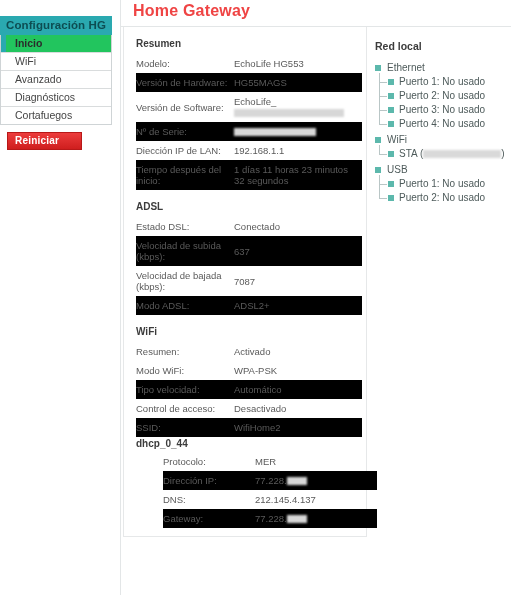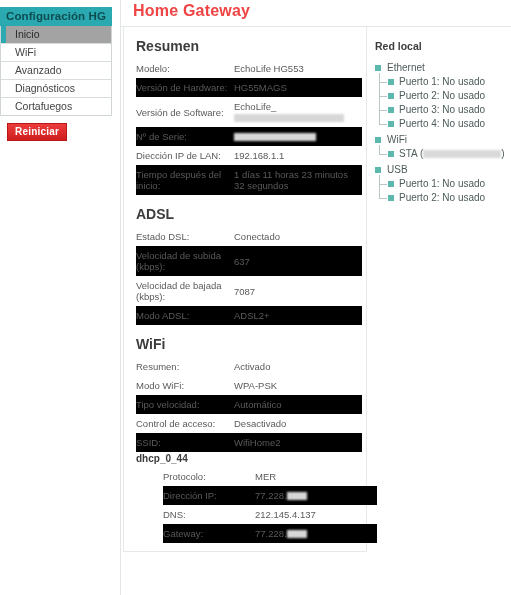--- a/index.html
+++ b/index.html
@@ -14,21 +14,21 @@
     font-family: "Liberation Sans", sans-serif;
     font-size: 11px;
     color: #333333;
     overflow: hidden;
   }
 
   
   #sidebar {
     position: absolute;
     left: 0;
-    top: 7px;
+    top: 16px;
     width: 112px;
   }
   #sidebar-title {
     background: #2aa9b0;
     color: #0d4d52;
     font-weight: bold;
     font-size: 11.5px;
     padding: 3px 0 3px 6px;
     letter-spacing: 0.1px;
     line-height: 13px;
@@ -43,43 +43,43 @@
     line-height: 17px;
     padding-left: 14px;
     font-size: 10.5px;
     color: #444;
     border-bottom: 1px solid #d9dcdd;
     position: relative;
     background: #ffffff;
   }
   .menu-item:last-child { border-bottom: none; }
   .menu-item.active {
-    background: #a3a3a3;
-    font-weight: normal;
+    background: #22c55e;
+    font-weight: bold;
     color: #2b2b2b;
   }
   .menu-item.active::before {
     content: "";
     position: absolute;
     left: 0; top: 0; bottom: 0;
     width: 5px;
     background: #2aa9b0;
   }
   #reiniciar-wrap {
     margin-top: 7px;
     padding-left: 7px;
   }
   #reiniciar-button {
     display: inline-block;
     background: #e02b2b;
     background-image: linear-gradient(#ec3c3c, #cf1e1e);
     color: #ffffff;
     font-size: 10px;
     font-weight: bold;
-    padding: 2px 7px 3px 7px;
+    padding: 2px 22px 3px 7px;
     border: 1px solid #b81818;
     letter-spacing: .2px;
     cursor: pointer;
   }
 
   
   #divider {
     position: absolute;
     left: 120px;
     top: 0;
@@ -122,21 +122,21 @@
     width: 244px;
     border-left: 1px solid #e6e8e9;
     border-right: 1px solid #e6e8e9;
     border-bottom: 1px solid #e6e8e9;
     background: #ffffff;
     padding: 0 0 8px 0;
     box-sizing: border-box;
   }
 
   .section-title {
-    font-size: 14px;
+    font-size: 10px;
     font-weight: bold;
     color: #3c3c3c;
     padding: 11px 0 5px 12px;
   }
   .sub-title {
     font-size: 10px;
     font-weight: bold;
     color: #3c3c3c;
     padding: 1px 0 3px 12px;
   }

